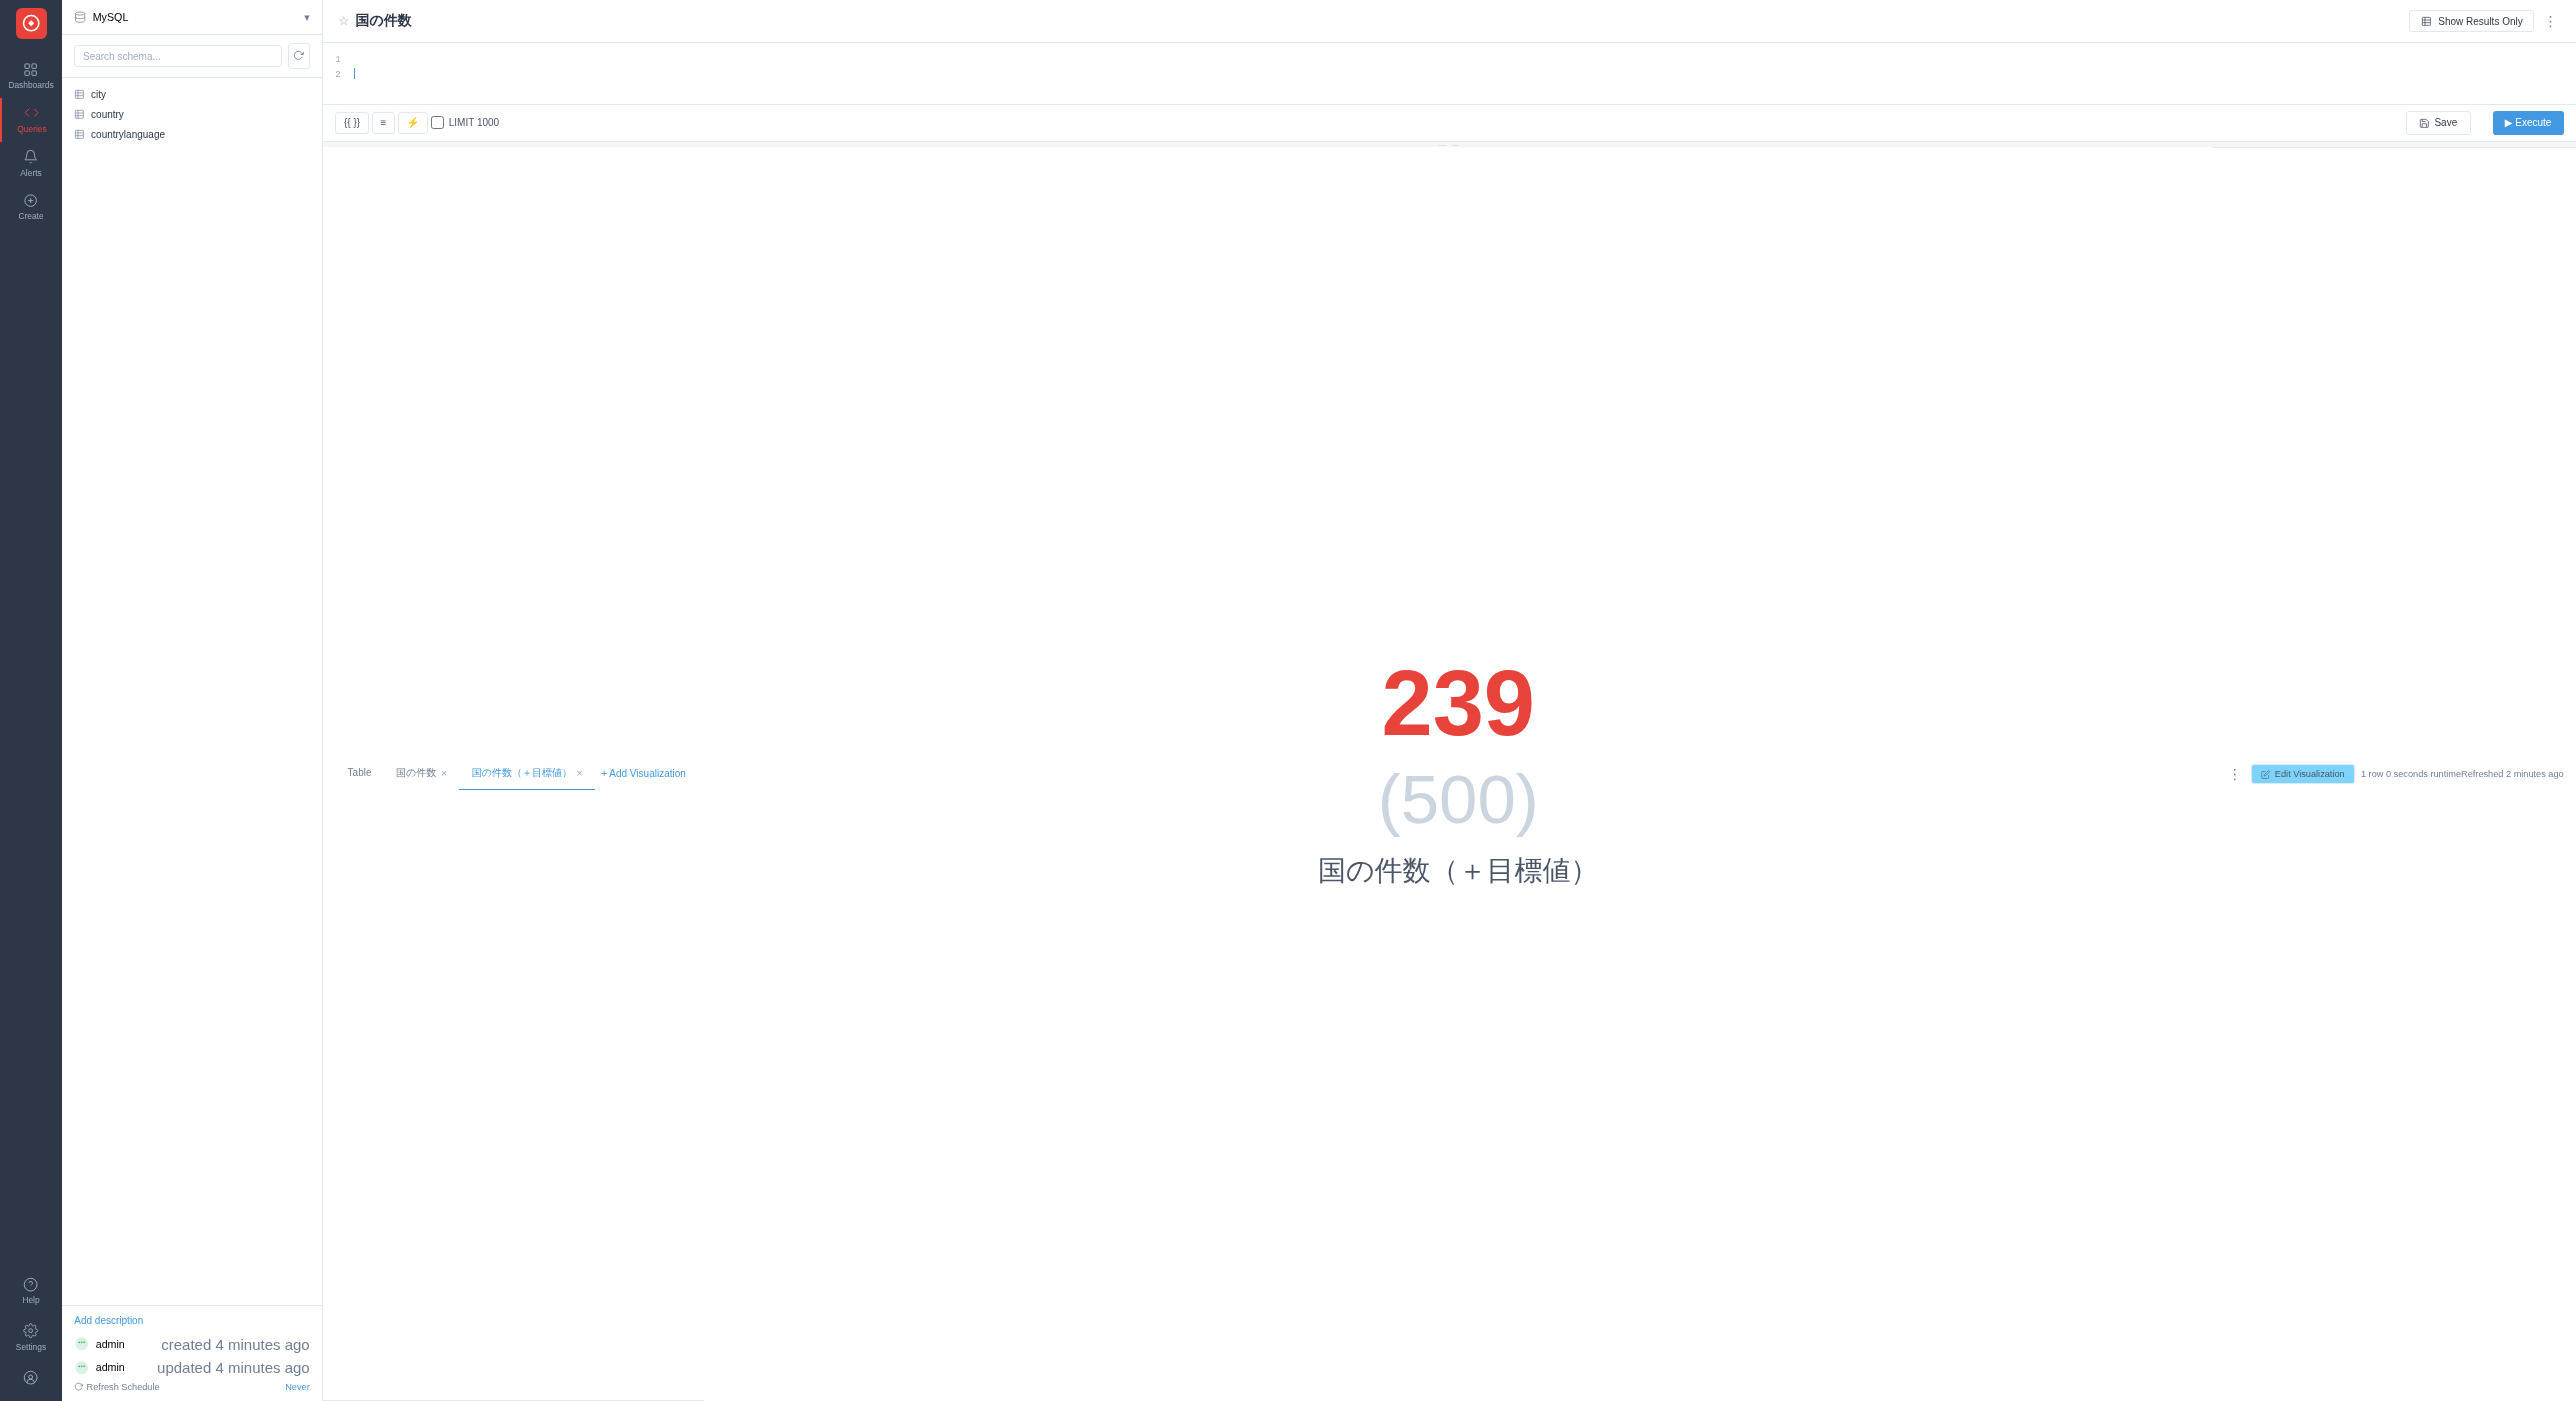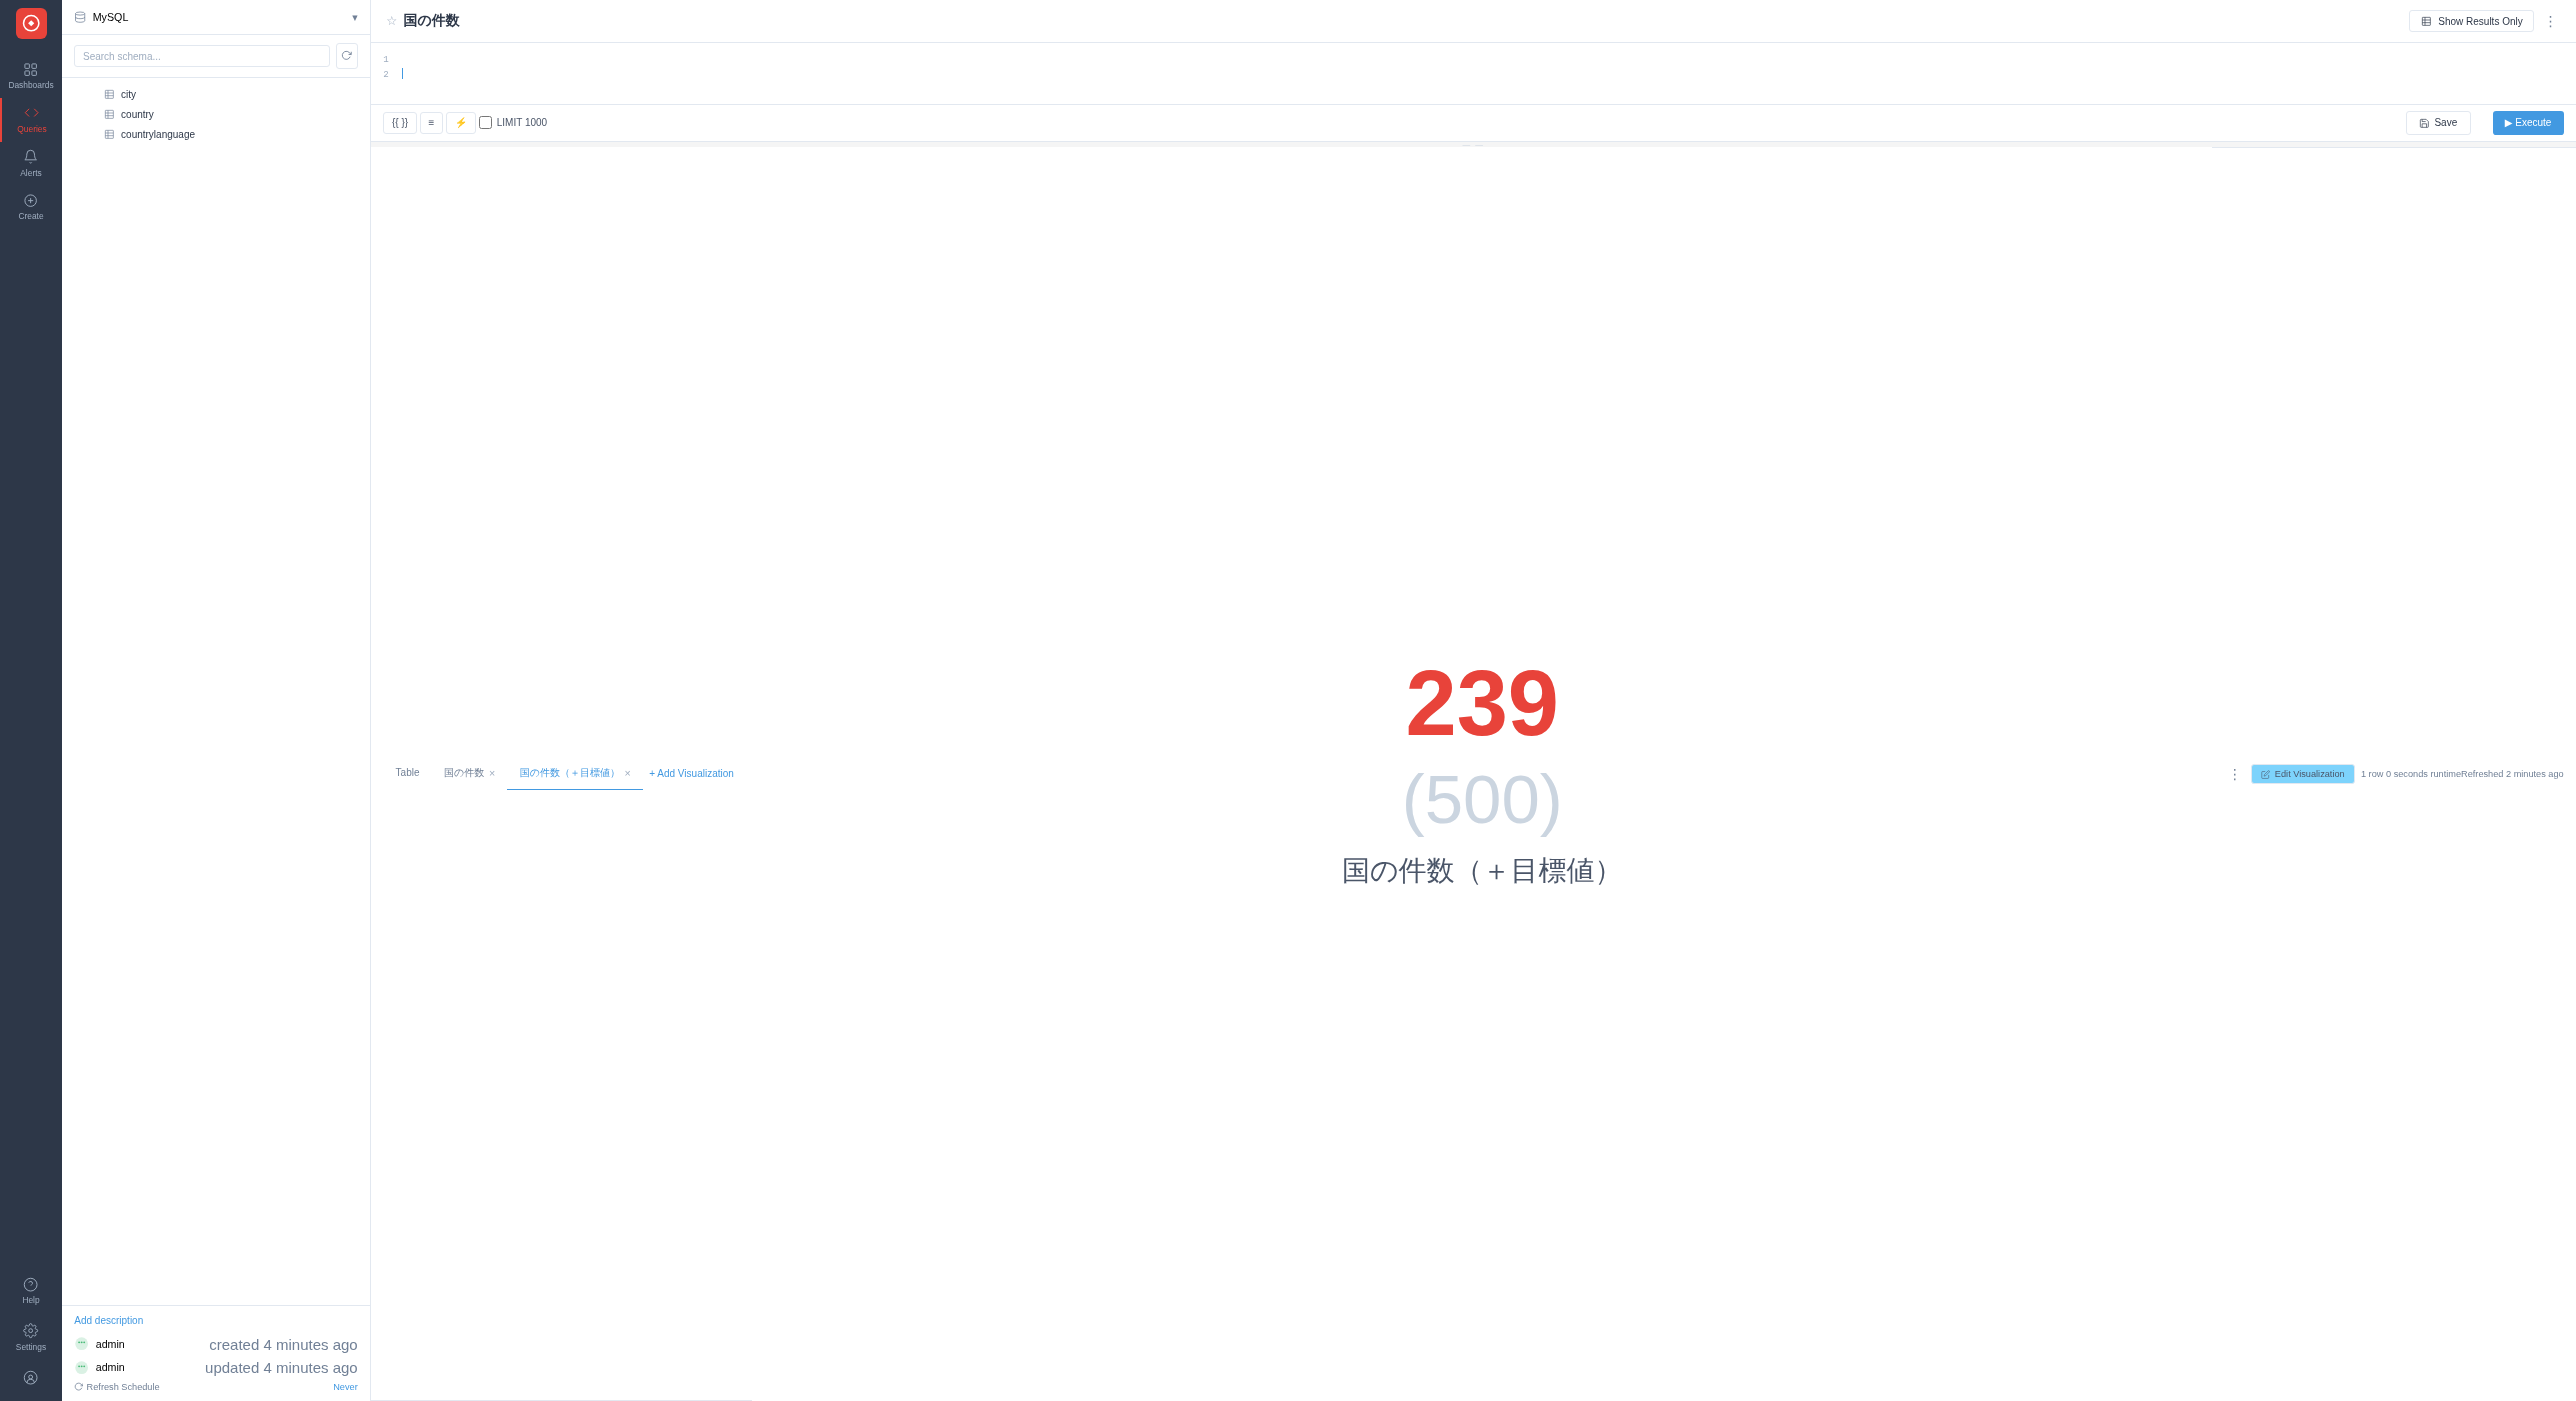--- a/index.html
+++ b/index.html
@@ -28,21 +28,21 @@
       width: 100%; padding: 7.7px 0; cursor: pointer; color: #a0aec0;
       font-size: 8.4px; gap: 3.1px;
     }
     .nav-item.active { color: #e8433a; border-left: 2.3px solid #e8433a; }
     .nav-item svg { width: 15.3px; height: 15.3px; }
     .nav-spacer { flex: 1; }
     .nav-bottom { display: flex; flex-direction: column; align-items: center; gap: 3.1px; width: 100%; }
 
     
     .sidebar {
-      width: 309px;
+      width: 261px;
       background: white;
       border-right: 0.8px solid #e2e8f0;
       display: flex;
       flex-direction: column;
       flex-shrink: 0;
     }
     .sidebar-header {
       padding: 10.7px 12.3px;
       border-bottom: 0.8px solid #e2e8f0;
       display: flex; align-items: center; justify-content: space-between;
@@ -55,21 +55,21 @@
       padding: 7.7px 12.3px;
       border-bottom: 0.8px solid #e2e8f0;
       display: flex; align-items: center; gap: 6.1px;
     }
     .schema-search input {
       flex: 1; border: 0.8px solid #e2e8f0; border-radius: 3.1px;
       padding: 4.6px 7.7px; font-size: 10px; color: #2d3748; outline: none;
     }
     .schema-search input::placeholder { color: #a0aec0; }
     .schema-refresh { background: none; border: 0.8px solid #e2e8f0; border-radius: 3.1px; padding: 4.6px; cursor: pointer; color: #718096; }
-    .schema-list { padding: 6.1px 0; flex: 1; overflow-y: auto; margin-left: 30px; }
+    .schema-list { padding: 6.1px 0; flex: 1; overflow-y: auto; }
     .schema-item {
       display: flex; align-items: center; gap: 6.1px;
       padding: 4.6px 12.3px; cursor: pointer; font-size: 10px; color: #2d3748;
     }
     .sidebar-footer {
       border-top: 0.8px solid #e2e8f0;
       padding: 9.2px 12.3px;
     }
     .add-description { color: #4299e1; font-size: 10px; cursor: pointer; margin-bottom: 9.2px; display: block; }
     .meta-row { display: flex; align-items: center; gap: 6.1px; margin-bottom: 6.1px; }

